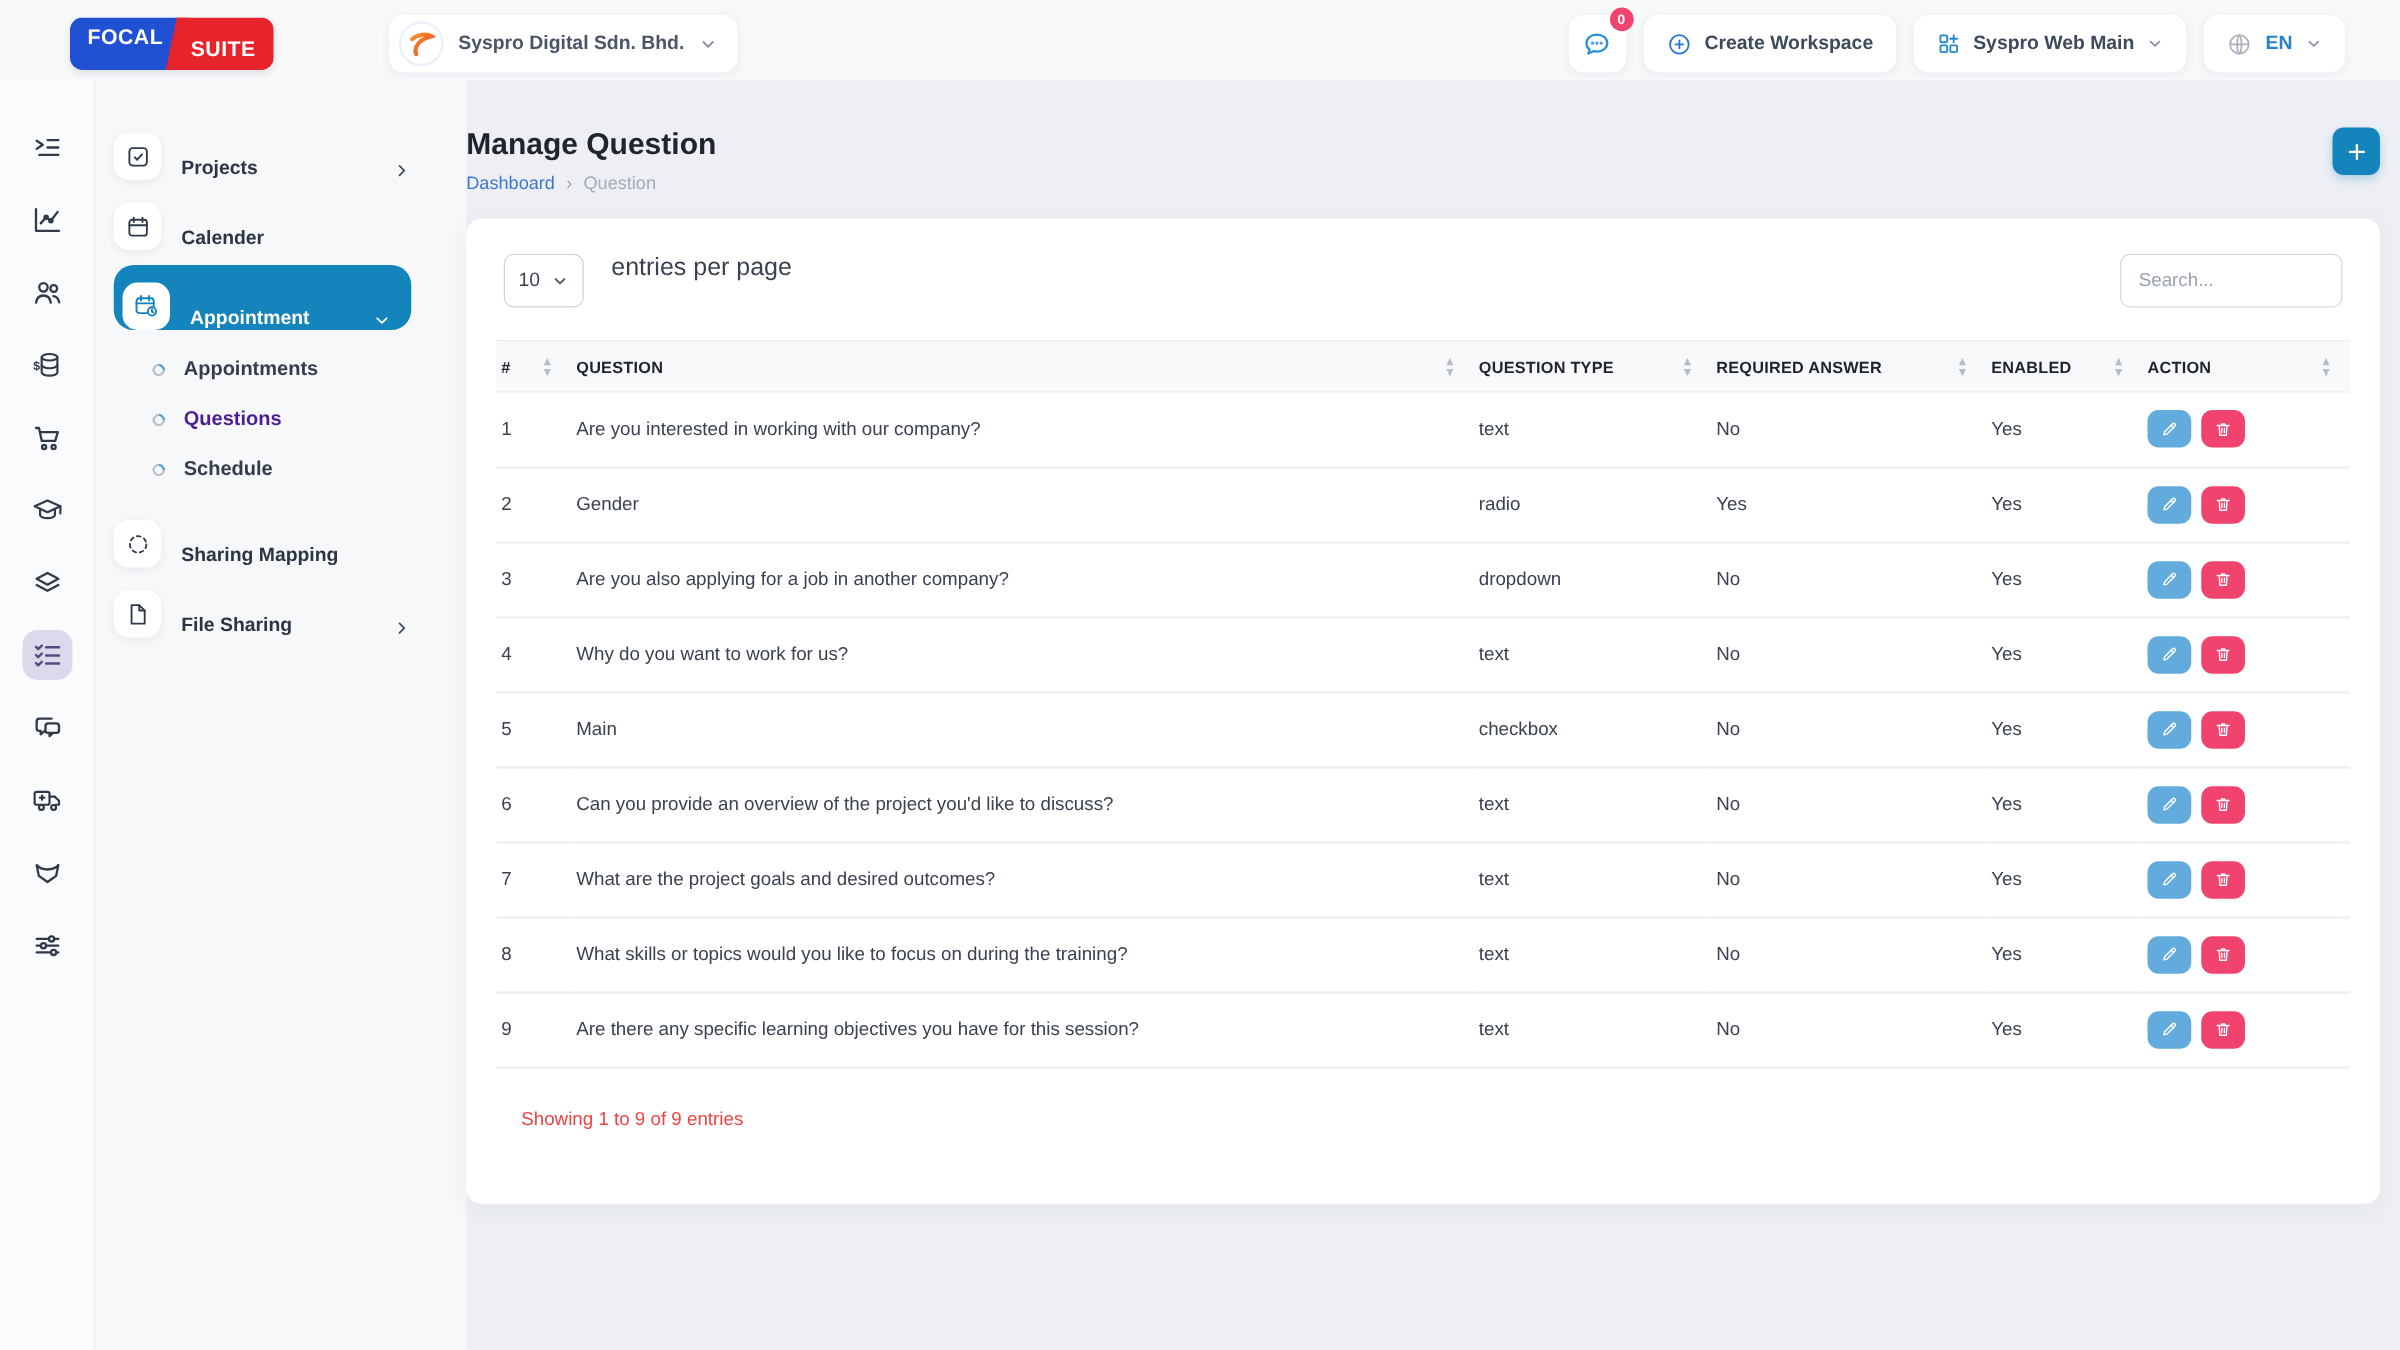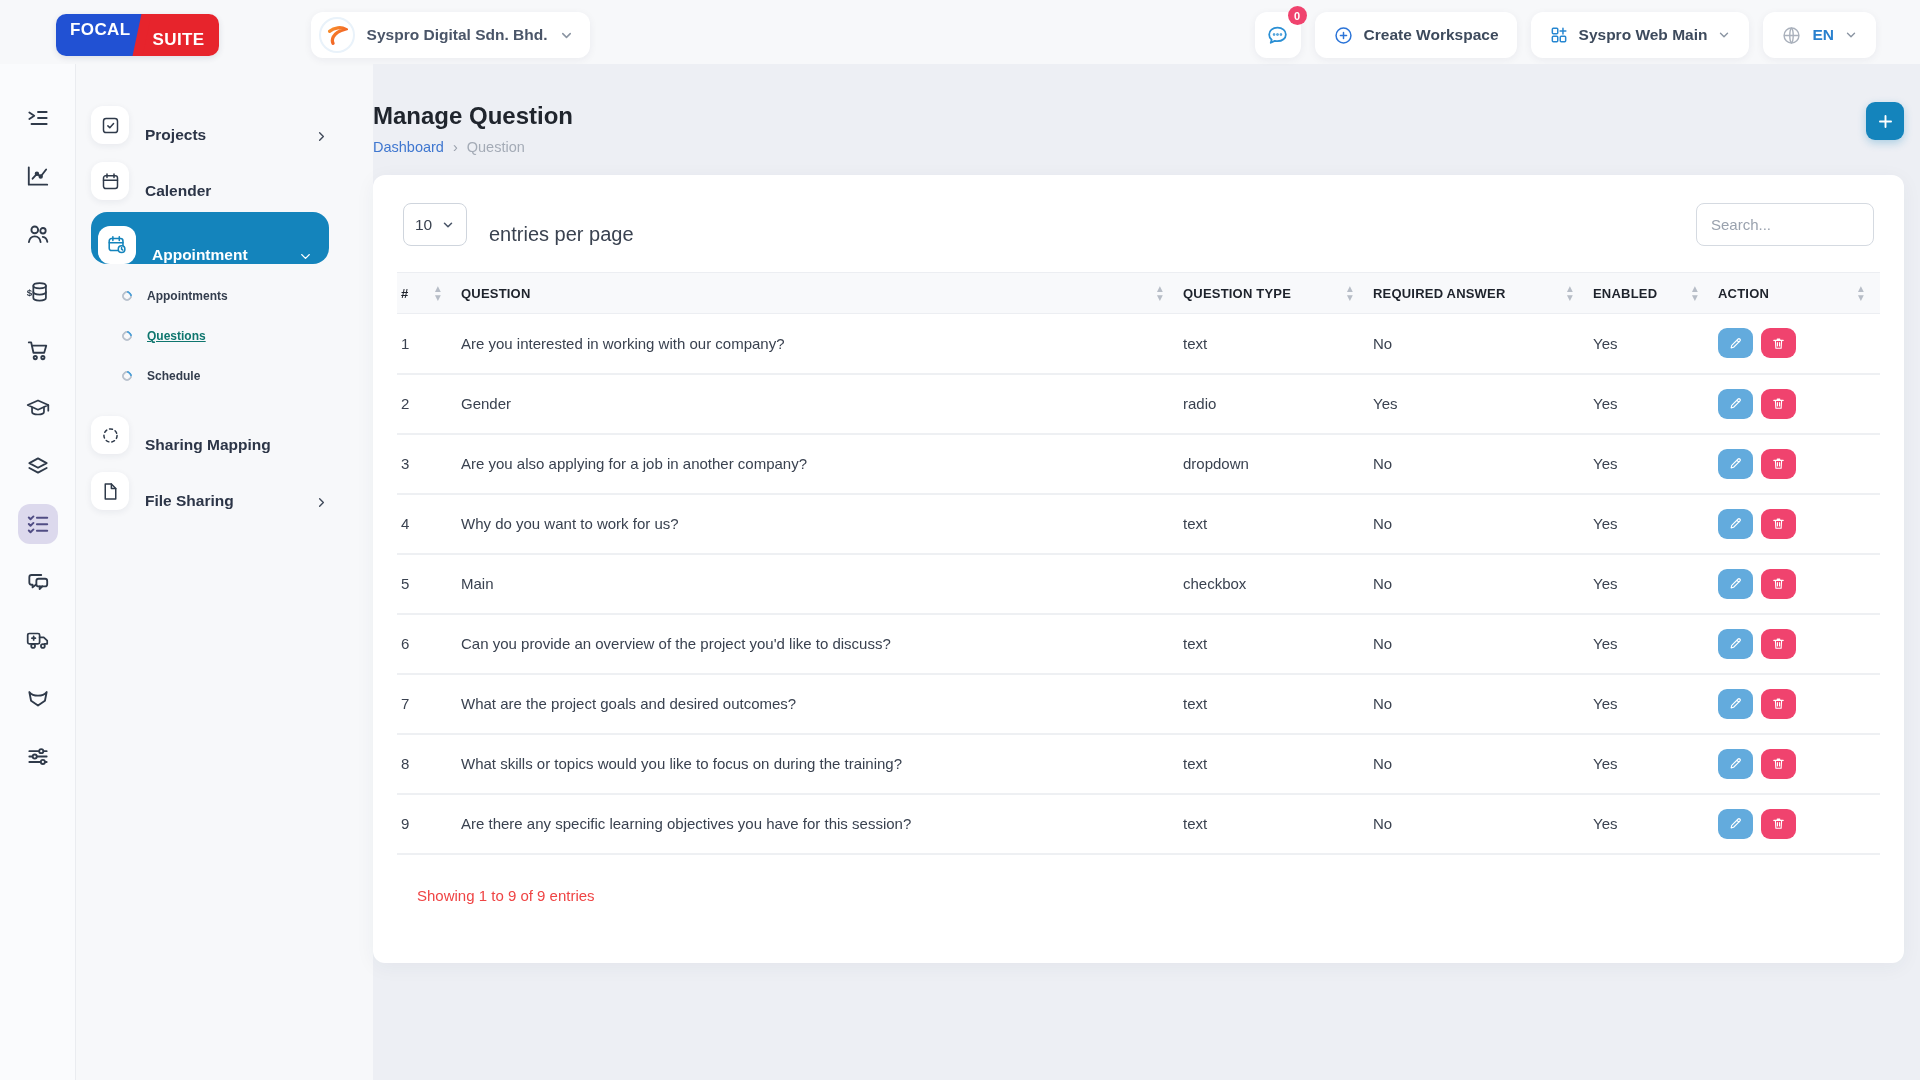--- a/index.html
+++ b/index.html
@@ -46,38 +46,38 @@
   .side-label { flex:1; font-size:15.5px; font-weight:600; color:#2c3547; }
   .side-chev { color:#404a5a; display:flex; }
   .side-item.pill { background:#1484bc; border-radius:16px; height:52px; padding:0 16px 0 7px; margin:8px 0 14px; }
   .side-item.pill .icobox { color:#1484bc; box-shadow:none; }
   .side-item.pill .side-label { color:#fff; font-weight:700; }
   .side-item.pill .side-chev { color:#fff; }
   .submenu { margin:-2px 0 2px; }
   .sub-item { height:40px; display:flex; align-items:center; gap:15px; padding-left:31px; cursor:pointer; }
   .sub-bullet { width:10px; height:10px; border-radius:50%; border:2px solid #b9c2cd; border-top-color:#4d9fd6;
     transform:rotate(45deg); flex:none; }
-  .sub-label { font-size:12px; font-weight:600; color:#333d4d; }
-  .sub-item.active .sub-label { color:#0f766e; font-weight:700;text-decoration:underline; }
+  .sub-label { font-size:16px; font-weight:600; color:#333d4d; }
+  .sub-item.active .sub-label { color:#4c1d95; font-weight:700; }
   .side-item.bm { margin-top:14px; }
 
   
   .main { flex:1; background:#edeff4; padding:38px 16px 0 0; }
   .page-head { display:flex; justify-content:space-between; align-items:flex-start; margin-bottom:20px; }
   .page-title { font-size:24px; font-weight:700; color:#20252d; margin-bottom:9px; }
   .crumbs { font-size:14.5px; display:flex; gap:9px; align-items:center; }
   .crumb-link { color:#3f77d0; cursor:pointer; }
   .crumb-sep { color:#9aa1ac; }
   .crumb-cur { color:#a4abb6; }
   .add-btn { width:38px; height:38px; border:none; border-radius:9px; background:#1484bc; color:#fff;
     display:flex; align-items:center; justify-content:center; cursor:pointer; box-shadow:0 3px 8px rgba(20,132,188,.3); }
 
   .card { background:#fff; border-radius:12px; padding:26px 24px 42px; box-shadow:0 4px 20px rgba(40,50,70,.05);
     min-height:788px; }
-  .controls { display:flex; align-items:flex-end; margin:2px 6px 26px; }
+  .controls { display:flex; align-items:flex-start; margin:2px 6px 26px; }
   .select-pill { width:64px; height:43px; border:1px solid #cfd5dd; border-radius:8px; background:#fff;
     display:flex; align-items:center; justify-content:center; gap:9px; font-size:15.5px; color:#3a4250; cursor:pointer; }
   .entries-label { margin-left:22px; font-size:20px; color:#3a4250; }
   .search { margin-left:auto; width:178px; height:43px; border:1px solid #d5dae1; border-radius:8px;
     padding:0 14px; font-family:inherit; font-size:15px; color:#3a4250; background:#fff; outline:none; }
   .search::placeholder { color:#9aa2ae; }
 
   table { width:100%; border-collapse:collapse; }
   thead th { height:41px; background:#f8f9fb; border-top:1px solid #eceef2; border-bottom:1px solid #eceef2;
     font-size:13px; font-weight:700; color:#1e232c; text-align:left; padding:0 16px 0 4px; letter-spacing:.2px; cursor:pointer; }

